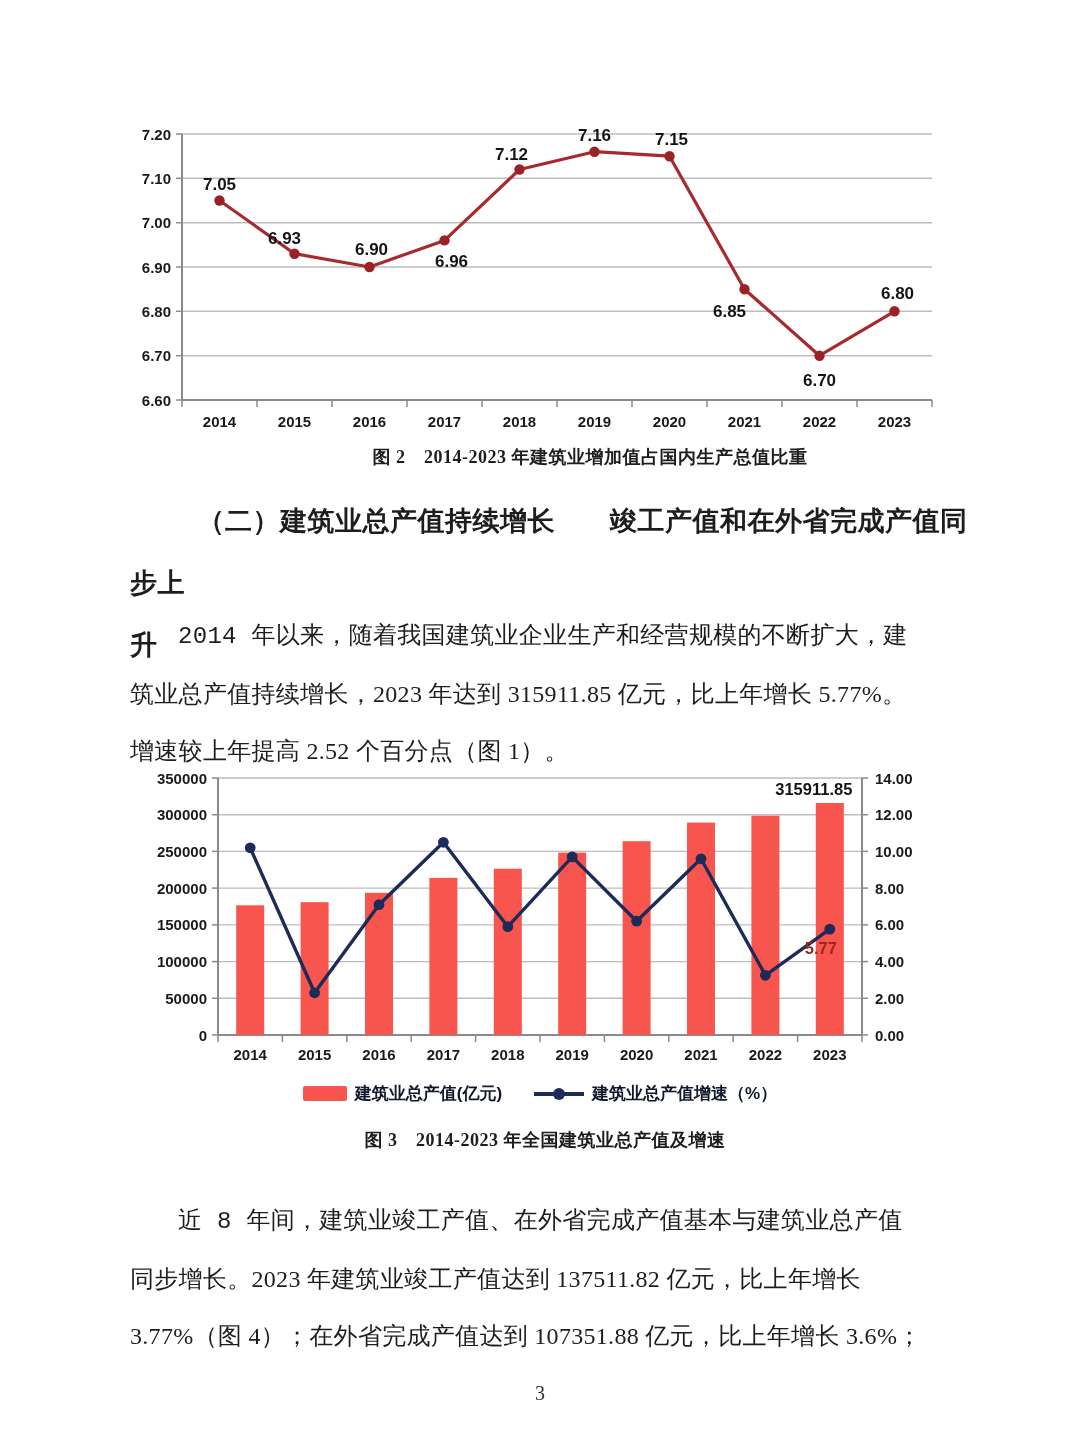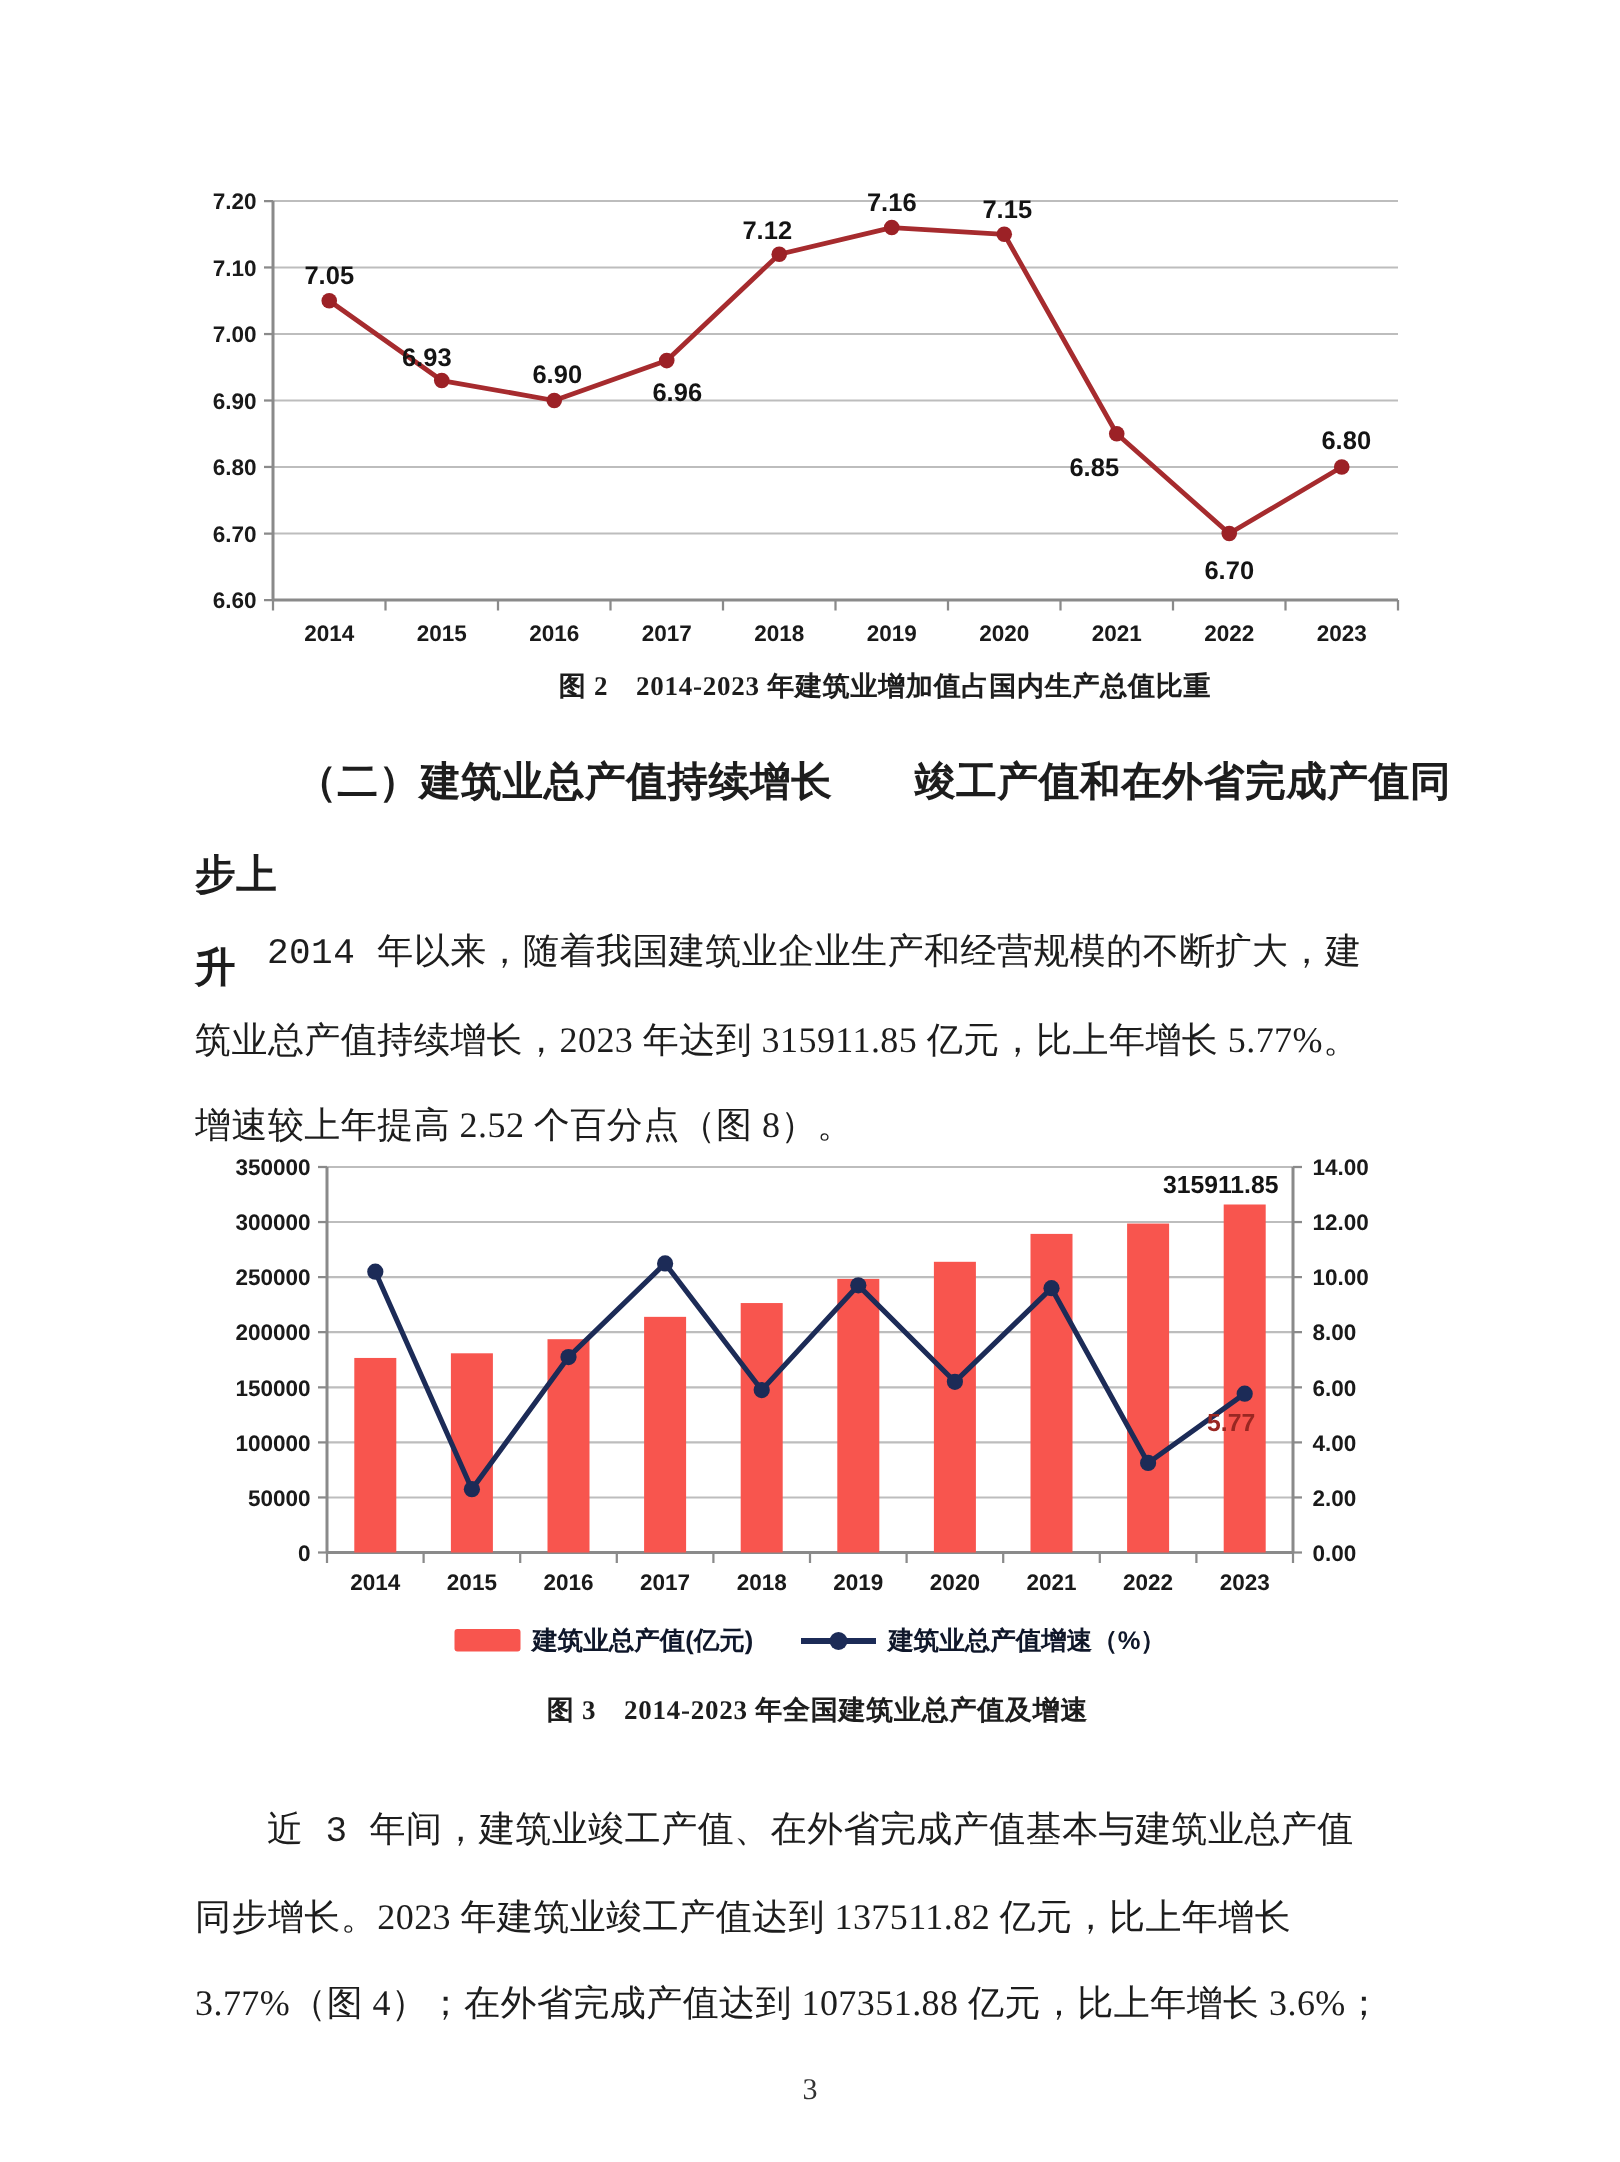--- a/index.html
+++ b/index.html
@@ -115,21 +115,21 @@
   <div class="abs caption" style="left:165px;top:445px;width:850px;">图 2　2014-2023 年建筑业增加值占国内生产总值比重</div>
 
   <div class="abs heading" style="left:130px;top:490px;width:845px;">
     <div class="indent1">（二）建筑业总产值持续增长　　竣工产值和在外省完成产值同步上</div>
     <div>升</div>
   </div>
 
   <div class="abs para" style="left:130px;top:608px;width:845px;">
     <div class="indent">2014 年以来，随着我国建筑业企业生产和经营规模的不断扩大，建</div>
     <div>筑业总产值持续增长，2023 年达到 315911.85 亿元，比上年增长 5.77%。</div>
-    <div>增速较上年提高 2.52 个百分点（图 8）。</div>
+    <div>增速较上年提高 2.52 个百分点（图 1）。</div>
   </div>
 
   <div class="abs" style="left:120px;top:760px;width:850px;height:304px;">
     <svg id="fig3-svg" width="850" height="304" viewBox="0 0 850 304">
         <g>
           <line x1="98" y1="18.0" x2="742" y2="18.0" stroke="#bdbdbd" stroke-width="1.4"></line>
           <line x1="92" y1="18.0" x2="98" y2="18.0" stroke="#8a8a8a" stroke-width="1.5"></line>
           <line x1="742" y1="18.0" x2="748" y2="18.0" stroke="#8a8a8a" stroke-width="1.5"></line>
           <line x1="98" y1="54.7" x2="742" y2="54.7" stroke="#bdbdbd" stroke-width="1.4"></line>
           <line x1="92" y1="54.7" x2="98" y2="54.7" stroke="#8a8a8a" stroke-width="1.5"></line>
@@ -241,19 +241,19 @@
       <span class="swatch-line">
         <span class="swatch-dot"></span>
       </span>
       <span>建筑业总产值增速（%）</span>
     </span>
   </div>
 
   <div class="abs caption" style="left:120px;top:1128px;width:850px;">图 3　2014-2023 年全国建筑业总产值及增速</div>
 
   <div class="abs para" style="left:130px;top:1193px;width:845px;">
-    <div class="indent">近 3 年间，建筑业竣工产值、在外省完成产值基本与建筑业总产值</div>
+    <div class="indent">近 8 年间，建筑业竣工产值、在外省完成产值基本与建筑业总产值</div>
     <div>同步增长。2023 年建筑业竣工产值达到 137511.82 亿元，比上年增长</div>
     <div>3.77%（图 4）；在外省完成产值达到 107351.88 亿元，比上年增长 3.6%；</div>
   </div>
 
   <div class="abs page-number" style="left:0;top:1382px;">3</div>
 </div>
 
 </body></html>

